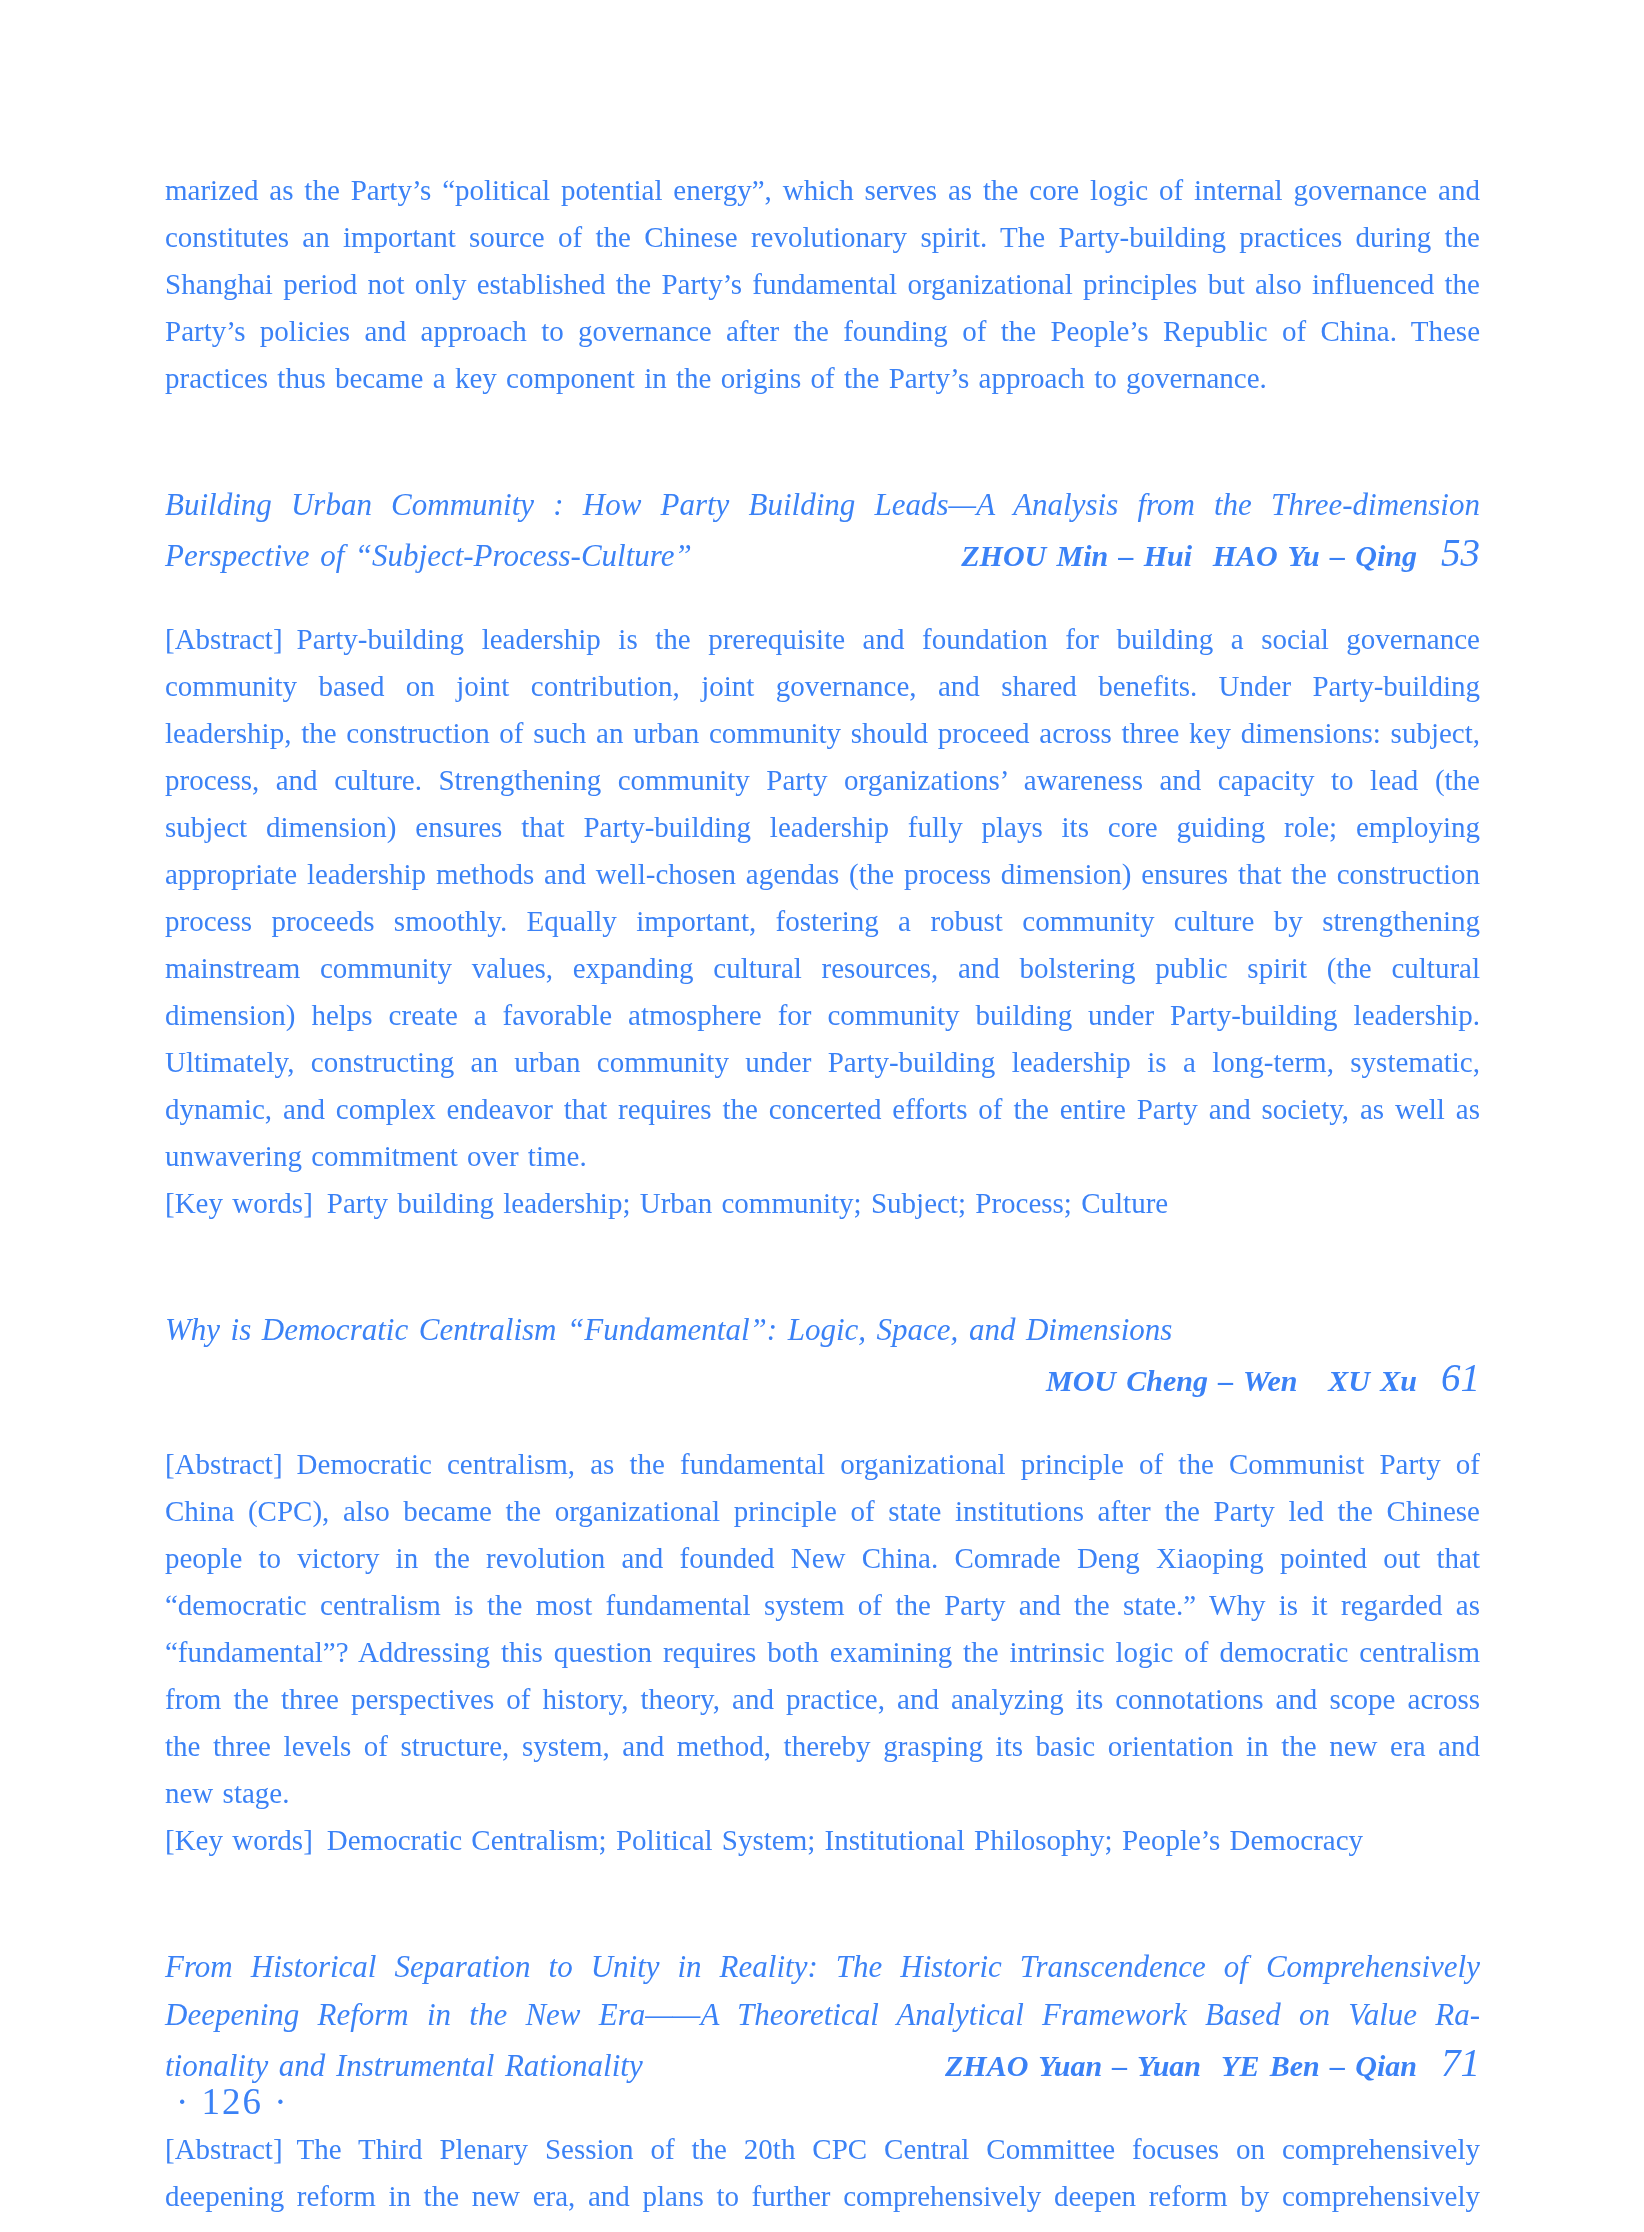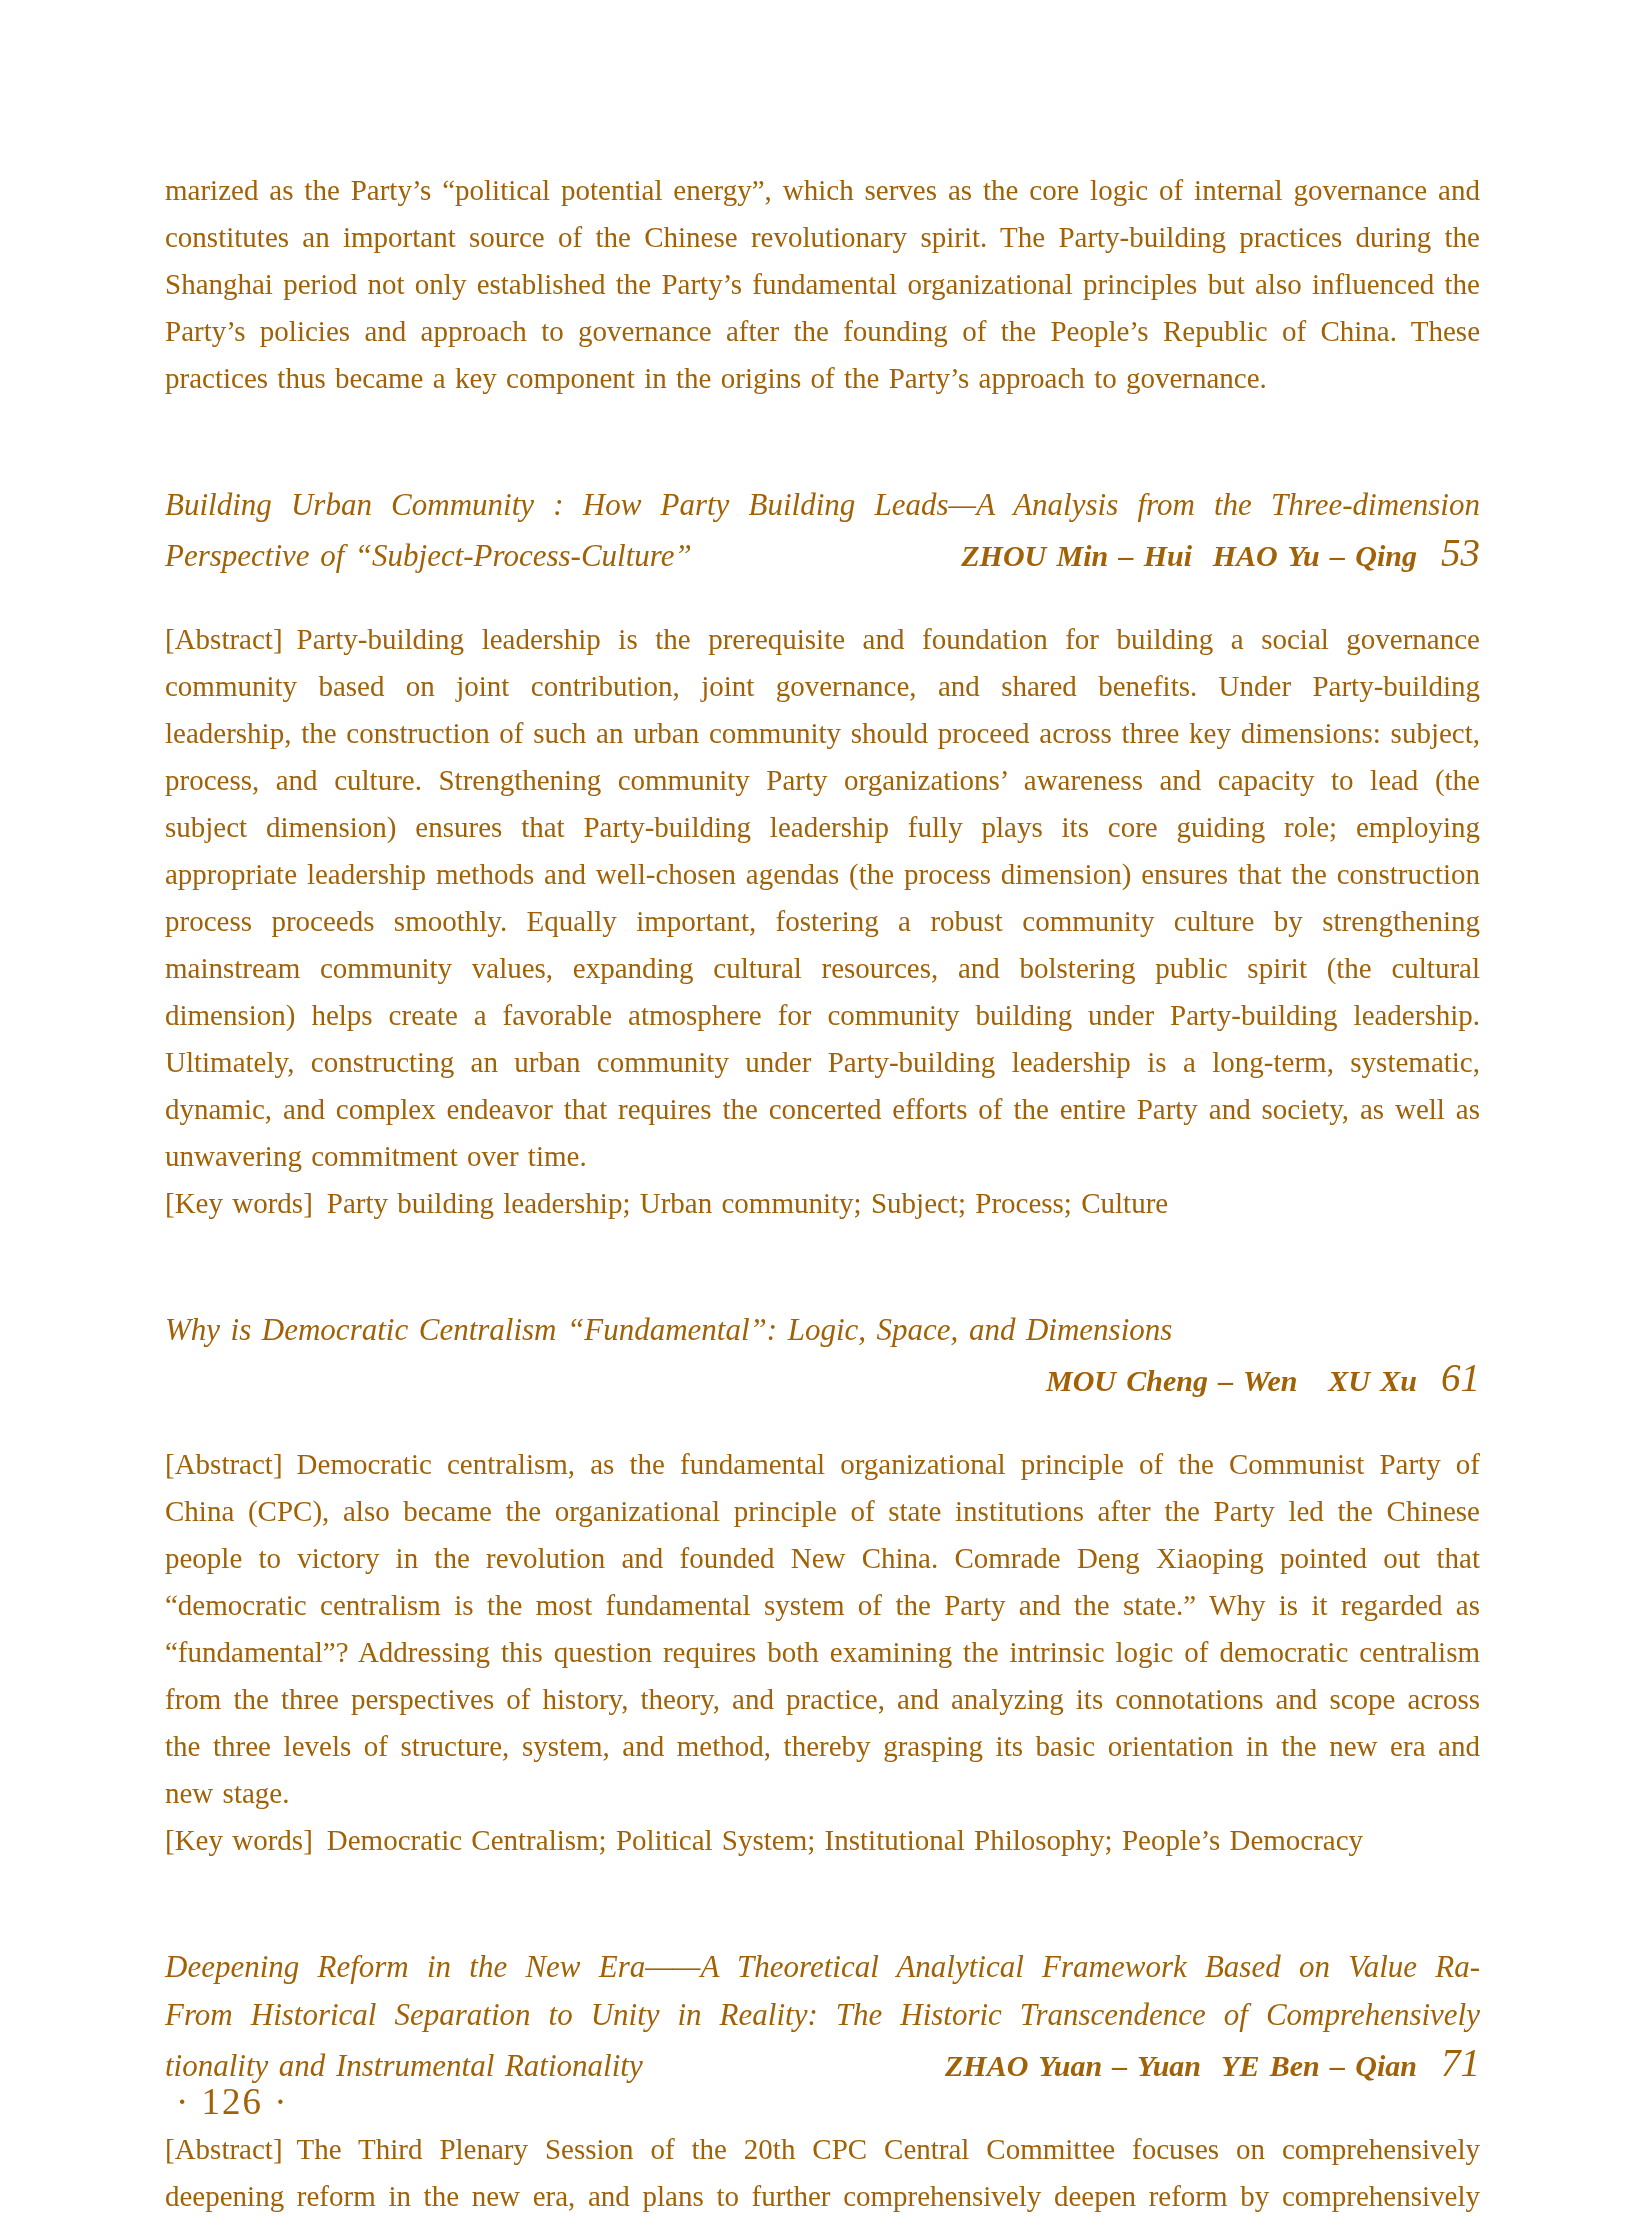--- a/index.html
+++ b/index.html
@@ -3,21 +3,21 @@
 <meta charset="utf-8">
 <style>
   html, body { margin: 0; padding: 0; background: #ffffff; }
   .page {
     position: relative;
     width: 1645px;
     height: 2233px;
     background: #ffffff;
     overflow: hidden;
     font-family: "Liberation Serif", "DejaVu Serif", serif;
-    color: #a16207;
+    color: #3b82f6;
   }
   .content {
     position: absolute;
     left: 165px;
     top: 167px;
     width: 1315px;
   }
   .body-text {
     font-size: 29px;
     line-height: 47px;
@@ -101,22 +101,22 @@
       <p class="body-text justify abstract">
         <span class="kw-label">[Abstract]</span><span>Democratic centralism, as the fundamental organizational principle of the Communist Party of China (CPC), also became the organizational principle of state institutions after the Party led the Chinese people to victory in the revolution and founded New China. Comrade Deng Xiaoping pointed out that “democratic centralism is the most fundamental system of the Party and the state.” Why is it regarded as “fundamental”? Addressing this question requires both examining the intrinsic logic of democratic centralism from the three perspectives of history, theory, and practice, and analyzing its connotations and scope across the three levels of structure, system, and method, thereby grasping its basic orientation in the new era and new stage.</span>
       </p>
       <p class="body-text">
         <span class="kw-label">[Key words]</span><span>Democratic Centralism; Political System; Institutional Philosophy; People’s Democracy</span>
       </p>
     </section>
 
     <section class="article">
       <div class="title">
+        <div class="stretch">From Historical Separation to Unity in Reality: The Historic Transcendence of Comprehensively</div>
         <div class="stretch">Deepening Reform in the New Era——A Theoretical Analytical Framework Based on Value Ra-</div>
-        <div class="stretch">From Historical Separation to Unity in Reality: The Historic Transcendence of Comprehensively</div>
         <div class="trow">
           <span class="tline-rest">tionality and Instrumental Rationality</span>
           <span class="authors">
             <span class="author-names">ZHAO Yuan – Yuan  YE Ben – Qian</span><span class="pageno">71</span>
           </span>
         </div>
       </div>
       <p class="body-text cut abstract">
         <span class="kw-label">[Abstract]</span><span>The Third Plenary Session of the 20th CPC Central Committee focuses on comprehensively deepening reform in the new era, and plans to further comprehensively deepen reform by comprehensively advancing Chi-</span>
       </p>

